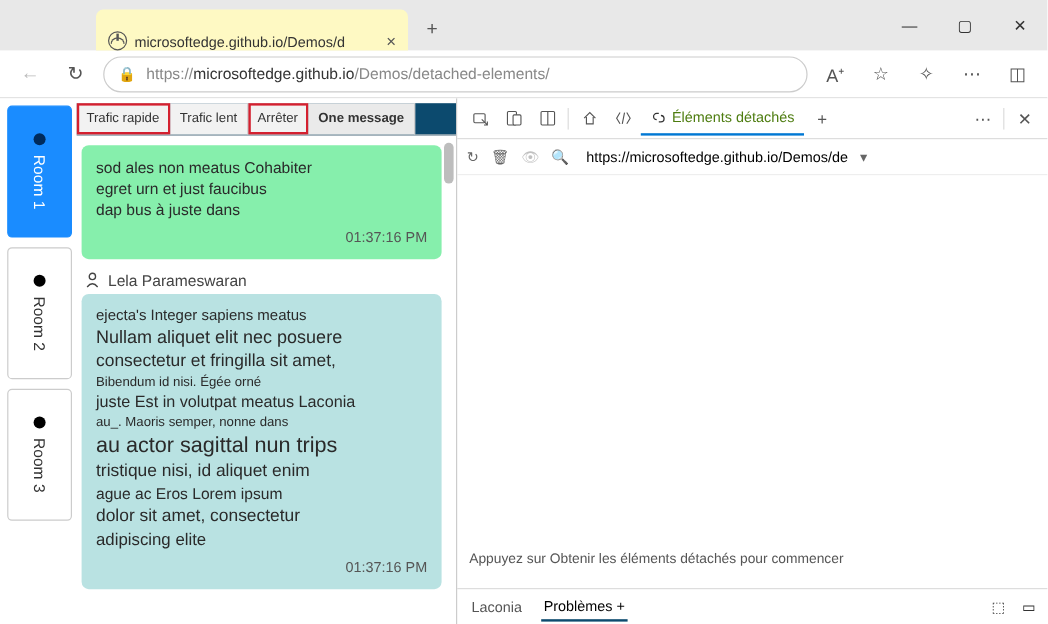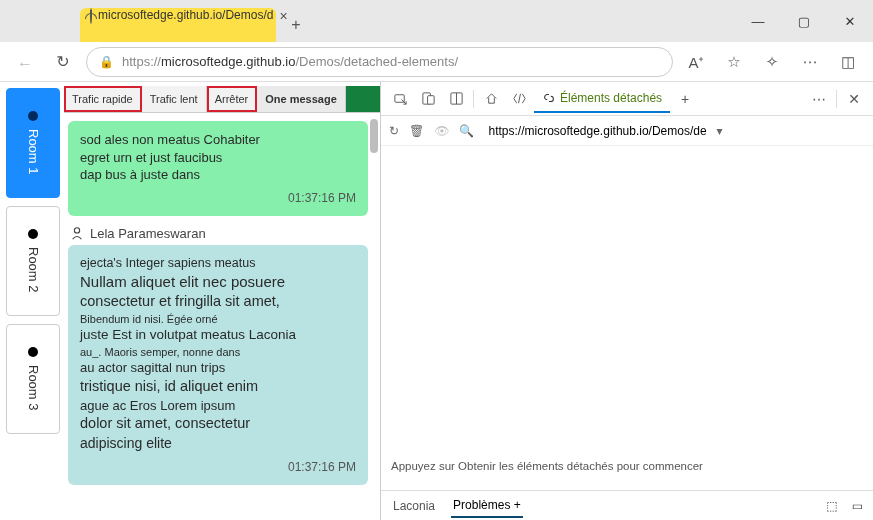--- a/index.html
+++ b/index.html
@@ -1,19 +1,19 @@
 <!DOCTYPE html>
 <html><head>
 <meta charset="utf-8">
 <style>
 * { margin: 0; padding: 0; box-sizing: border-box; font-family: -apple-system, "Segoe UI", sans-serif; }
 html, body { width: 873px; height: 520px; overflow: hidden; background: #fff; }
 
 .titlebar { height: 42px; background: #e8e8e8; display: flex; align-items: flex-end; padding-left: 80px; position: relative; }
-.tab { background: #fde047; height: 34px; border-radius: 6px 6px 0 0; display: flex; align-items: flex-start; padding: 0 10px; font-size: 12px; color: #333; gap: 6px; width: 196px; position: relative; }
+.tab { background: #fef9c3; height: 34px; border-radius: 6px 6px 0 0; display: flex; align-items: flex-end; padding: 0 10px; font-size: 12px; color: #333; gap: 6px; width: 260px; position: relative; }
 .tab-icon { width: 16px; height: 16px; border: 1.2px solid #555; border-radius: 50%; display: inline-flex; align-items: center; justify-content: center; position: relative; }
 .tab-icon::before { content: ""; position: absolute; width: 10px; height: 5px; border: 1.2px solid #555; border-bottom: none; border-radius: 6px 6px 0 0; top: 4px; }
 .tab-icon::after { content: ""; position: absolute; width: 1.2px; height: 6px; background: #555; top: 1px; }
 .tab-close { margin-left: auto; font-size: 14px; color: #555; cursor: pointer; }
 .new-tab { width: 28px; height: 28px; display: flex; align-items: center; justify-content: center; font-size: 16px; color: #555; margin-left: 6px; margin-bottom: 3px; cursor: pointer; }
 .win-controls { position: absolute; right: 0; top: 0; height: 42px; display: flex; align-items: center; }
 .win-btn { width: 46px; height: 32px; display: flex; align-items: center; justify-content: center; font-size: 13px; color: #333; cursor: pointer; }
 
 .addrbar { height: 40px; display: flex; align-items: center; padding: 0 10px; gap: 8px; border-bottom: 1px solid #ddd; background: #fff; }
 .nav-btn { width: 30px; height: 30px; display: flex; align-items: center; justify-content: center; color: #555; font-size: 16px; cursor: pointer; border-radius: 4px; }
@@ -25,21 +25,21 @@
 
 .content { display: flex; height: calc(520px - 82px); }
 .page-pane { width: 380px; background: #fff; display: flex; position: relative; }
 .rooms { width: 60px; padding: 6px 0 6px 6px; display: flex; flex-direction: column; gap: 8px; }
 .room { writing-mode: vertical-rl; text-orientation: mixed; background: #fff; border: 1px solid #ccc; border-radius: 4px; padding: 12px 4px; font-size: 13px; color: #333; display: flex; align-items: center; gap: 8px; cursor: pointer; height: 110px; justify-content: center; }
 .room.active { background: #1a8cff; color: #fff; border-color: #1a8cff; }
 .room-dot { width: 10px; height: 10px; background: #000; border-radius: 50%; writing-mode: horizontal-tb; }
 .room.active .room-dot { background: #002b5c; }
 
 .main { flex: 1; display: flex; flex-direction: column; padding: 4px 0 4px 4px; }
-.tbar { display: flex; gap: 0; border-bottom: 1px solid #ccc; background: #15803d; }
+.tbar { display: flex; gap: 0; border-bottom: 1px solid #ccc; background: #0c4a6e; }
 .tbtn { font-size: 11px; padding: 7px 8px; background: #f2f2f2; border: none; border-right: 1px solid #ccc; cursor: pointer; color: #333; }
 .tbtn.hl { outline: 2px solid #d4202f; outline-offset: -2px; }
 .tbtn.last { border-right: 1px solid #ccc; font-weight: 600; background: #eaeaea; }
 
 .msgwrap { flex: 1; overflow-y: auto; padding: 4px 4px 4px 0; position: relative; }
 .msg { border-radius: 6px; padding: 10px 12px; margin: 4px 8px 10px 4px; font-size: 13px; line-height: 1.35; color: #2a2a2a; }
 .msg.purple { background: #86efac; }
 .msg.teal { background: #b9e2e2; }
 .ts { text-align: right; font-size: 12px; color: #555; margin-top: 6px; }
 .author { font-size: 13px; color: #444; margin: 2px 0 4px 6px; display: flex; align-items: center; gap: 6px; }
@@ -135,21 +135,21 @@
             </svg>
           <span>Lela Parameswaran</span>
         </div>
         <div class="msg teal">
           <div style="font-size:12.5px">ejecta's Integer sapiens meatus</div>
           <div style="font-size:15px">Nullam aliquet elit nec posuere</div>
           <div style="font-size:14.5px">consectetur et fringilla sit amet,</div>
           <div style="font-size:11px">Bibendum id nisi. Égée orné</div>
           <div style="font-size:13.5px">juste Est in volutpat meatus Laconia</div>
           <div style="font-size:11px">au_.  Maoris semper, nonne dans</div>
-          <div style="font-size:13px">au actor sagittal nun trips</div>
+          <div style="font-size:18px">au actor sagittal nun trips</div>
           <div style="font-size:14.5px">tristique nisi, id aliquet enim</div>
           <div style="font-size:13px">ague ac Eros          Lorem ipsum</div>
           <div style="font-size:14.5px">dolor sit amet, consectetur</div>
           <div style="font-size:14px">adipiscing elite</div>
           <div class="ts">01:37:16 PM</div>
         </div>
       </div>
     </div>
   </div>
 

